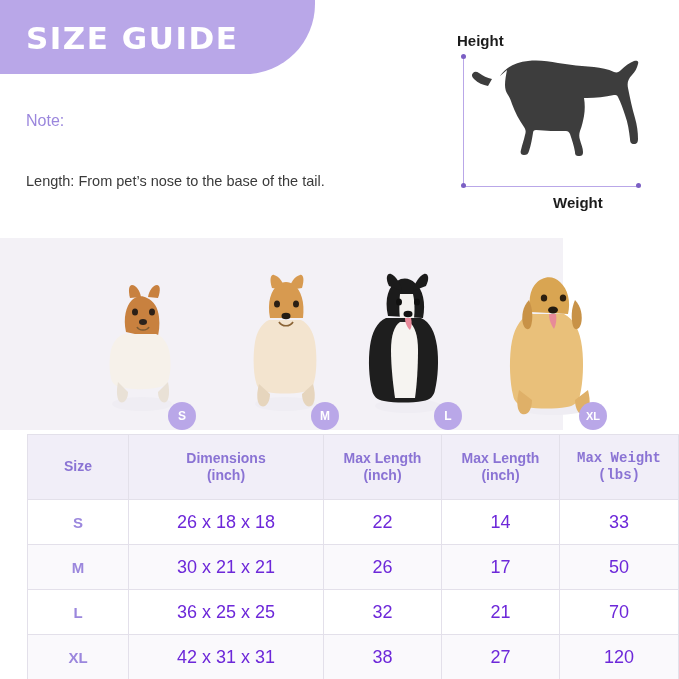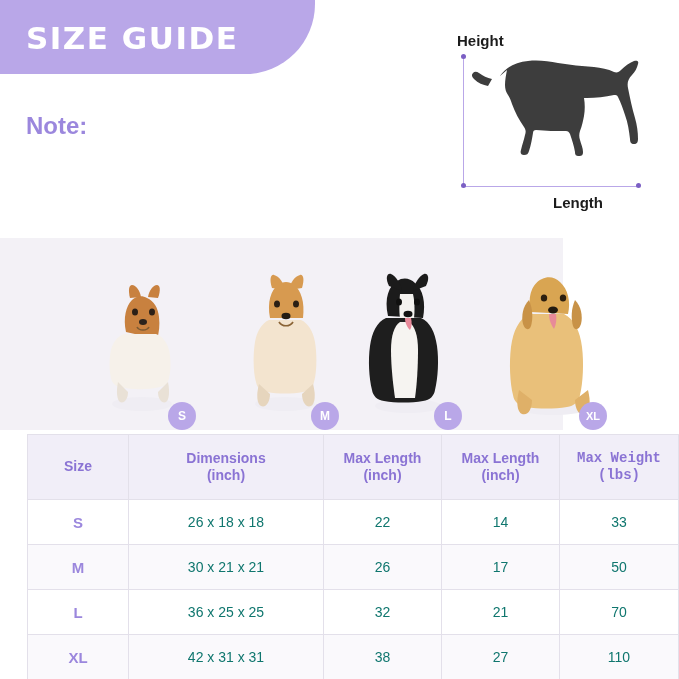--- a/index.html
+++ b/index.html
@@ -43,22 +43,22 @@
     font-size: 31px;
     font-weight: bold;
     letter-spacing: 1.5px;
     color: #ffffff;
     font-family: "DejaVu Sans", sans-serif;
   }
   .note-title {
     position: absolute;
     left: 26px;
     top: 112px;
-    font-size: 24px;
-    font-weight: bold;
+    font-size: 16px;
+    font-weight: normal;
     color: #9b87dd;
   }
   .note-line {
     position: absolute;
     left: 26px;
     font-size: 14.5px;
     color: #3a3a3a;
   }
   .note-line-1 { top: 150px; }
   .note-line-2 { top: 173px; }
@@ -162,22 +162,22 @@
   }
   table.size-table {
     border-collapse: collapse;
     width: 626px;
     table-layout: fixed;
   }
   table.size-table th,
   table.size-table td {
     border: 1px solid #e3e0ea;
     text-align: center;
-    font-size: 14px;
-    color: #0f766e;
+    font-size: 18px;
+    color: #6d28d9;
   }
   table.size-table thead th {
     background: #f1eef8;
     color: #8a73d4;
     font-weight: bold;
     font-size: 14px;
     height: 56px;
     line-height: 1.25;
     padding: 4px 2px;
   }
@@ -203,24 +203,25 @@
 </head>
 <body>
 
 <div class="page">
 
   <div class="top">
     <div class="banner"></div>
     <div class="banner-title">SIZE GUIDE</div>
 
     <div class="note-title">Note:</div>
+    <div class="note-line note-line-2">Length: From pet’s nose to the base of the tail.</div>
 
     <div class="diagram">
       <div class="label label-height">Height</div>
-      <div class="label label-length">Length</div>
+      <div class="label label-length">Weight</div>
       <div class="axis-v"></div>
       <div class="axis-h"></div>
       <div class="dot dot-vt"></div>
       <div class="dot dot-vb"></div>
       <div class="dot dot-hr"></div>
 
       <svg class="dog-svg" width="180" height="150" viewBox="0 0 180 150">
         <path fill="#3d3d3d" d="M30 34c6-9 16-14 28-15 10-1 20 0 30 2 12 2 24 3 36 4 7 1 14 2 20 5 3 1 5 0 7-2 4-4 8-7 13-9 3-1 5 0 4 3-1 4-3 8-6 11-4 4-5 8-4 13 2 10 4 20 7 30 2 7 3 14 3 21 0 3-1 5-4 5-3 0-4-2-4-5-1-8-2-16-5-24-2-6-4-12-7-18-1-2-2-2-4-2-9 2-18 3-27 3l-3 0c1 6 1 12 0 18-1 5-2 10-4 15-1 3-1 6 0 9 1 4 3 8 3 12 0 3-1 4-4 4s-4-1-4-4c-1-6-3-12-5-18-1-2-2-3-4-3-10 0-20 0-30-1-2 0-3 1-3 3-1 6-2 12-4 18-1 3-2 4-5 4-3 0-4-2-3-5 1-5 3-10 4-15 1-3 1-5-1-8-5-7-9-15-12-23-1-3-2-6-4-9-2-3-3-6-3-10 0-5 1-10 2-15z"></path>
         <path fill="#3d3d3d" d="M18 44c-5-1-10-3-14-7-2-2-3-4-1-6 2-2 4-1 6 0 4 3 8 5 13 6z"></path>
       </svg>
@@ -343,19 +344,19 @@
           <td>36 x 25 x 25</td>
           <td>32</td>
           <td>21</td>
           <td>70</td>
         </tr>
         <tr>
           <td class="col-size">XL</td>
           <td>42 x 31 x 31</td>
           <td>38</td>
           <td>27</td>
-          <td>110</td>
+          <td>120</td>
         </tr>
       </tbody>
     </table>
   </div>
 
 </div>
 
 </body></html>

